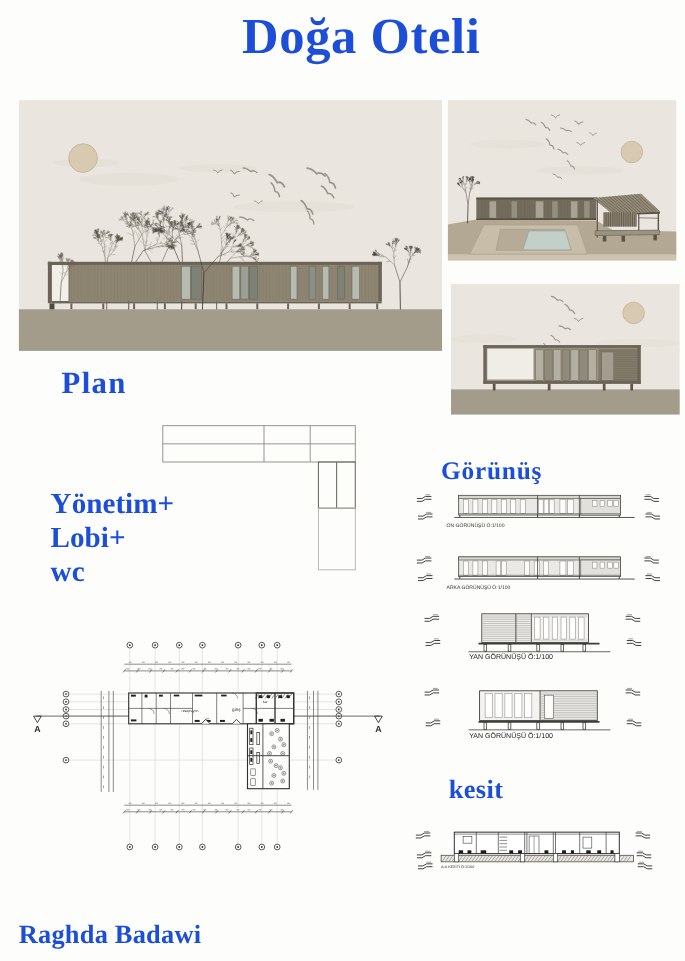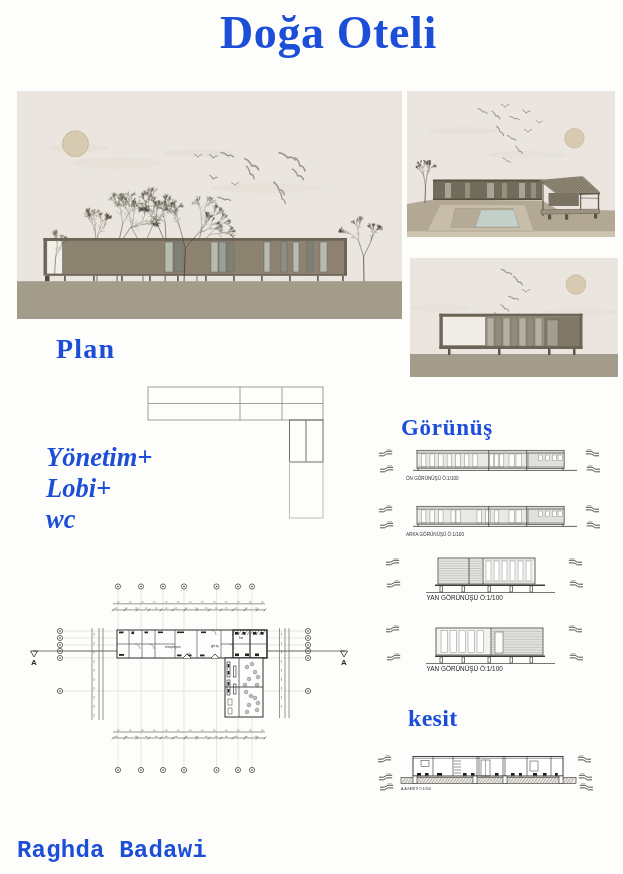--- a/index.html
+++ b/index.html
@@ -426,21 +426,21 @@
     <div class="g" style="position:absolute;left:16px;top:333px;font-size:28px;letter-spacing:1.2px;margin-left:40px;">Plan</div>
     <svg width="190" height="145" viewBox="0 0 190 145" style="position:absolute;left:140px;top:380px">
       <rect x="8" y="7" width="175" height="33" stroke="#8a887f" stroke-width="0.8" fill="none"></rect>
       <line x1="8" y1="23.5" x2="183" y2="23.5" stroke="#8a887f" stroke-width="0.8" f="none"></line>
       <line x1="100" y1="7" x2="100" y2="40" stroke="#8a887f" stroke-width="0.8"></line>
       <line x1="142" y1="7" x2="142" y2="40" stroke="#8a887f" stroke-width="0.8"></line>
       <rect x="149.5" y="40" width="33.5" height="42" stroke="#716f66" stroke-width="1" fill="none"></rect>
       <line x1="166" y1="40" x2="166" y2="82" stroke="#716f66" stroke-width="1"></line>
       <rect x="149.5" y="82" width="33.5" height="56" stroke="#b9b7ae" stroke-width="0.9" fill="none"></rect>
     </svg>
-    <div class="g" style="position:absolute;left:46px;top:442px;font-size:26.5px;line-height:30.8px;font-style:italic;">Yönetim+<br>Lobi+<br>wc</div>
+    <div class="g" style="position:absolute;left:46px;top:442px;font-size:26.5px;line-height:30.8px;">Yönetim+<br>Lobi+<br>wc</div>
     <svg width="330" height="215" viewBox="0 0 330 215" style="position:absolute;left:25px;top:575px">
       <g stroke="#d8d8d4" stroke-width="0.6">
         <line x1="93" y1="14" x2="93" y2="192"></line>
         <line x1="116" y1="14" x2="116" y2="192"></line>
         <line x1="138" y1="14" x2="138" y2="192"></line>
         <line x1="159" y1="14" x2="159" y2="192"></line>
         <line x1="191.5" y1="14" x2="191.5" y2="192"></line>
         <line x1="213" y1="14" x2="213" y2="192"></line>
         <line x1="227" y1="14" x2="227" y2="192"></line>
       </g>
@@ -1103,13 +1103,13 @@
         <line x1="189" y1="35" x2="192.5" y2="30"></line>
         <line x1="192" y1="35" x2="195.5" y2="30"></line>
         <line x1="195" y1="35" x2="198.5" y2="30"></line>
       </g>
       <rect x="38" y="28" width="4" height="7.5" fill="#fff" stroke="#2e2e2c" stroke-width="0.6"></rect>
       <rect x="98" y="28" width="4" height="7.5" fill="#fff" stroke="#2e2e2c" stroke-width="0.6"></rect>
       <rect x="128" y="28" width="4" height="7.5" fill="#fff" stroke="#2e2e2c" stroke-width="0.6"></rect>
       <rect x="184" y="28" width="4" height="7.5" fill="#fff" stroke="#2e2e2c" stroke-width="0.6"></rect>
       <text x="26" y="41.5" font-size="3.4" font-family="Liberation Sans" fill="#333">A-A KESİTİ Ö:1/100</text>
     </svg>
-    <div class="g" style="position:absolute;left:17px;top:837px;font-size:24px;letter-spacing:0.2px;font-family:Liberation Mono, monospace;">Raghda Badawi</div>
+    <div class="g" style="position:absolute;left:17px;top:837px;font-size:24px;letter-spacing:0.2px;">Raghda Badawi</div>
   </div>
 </body></html>

